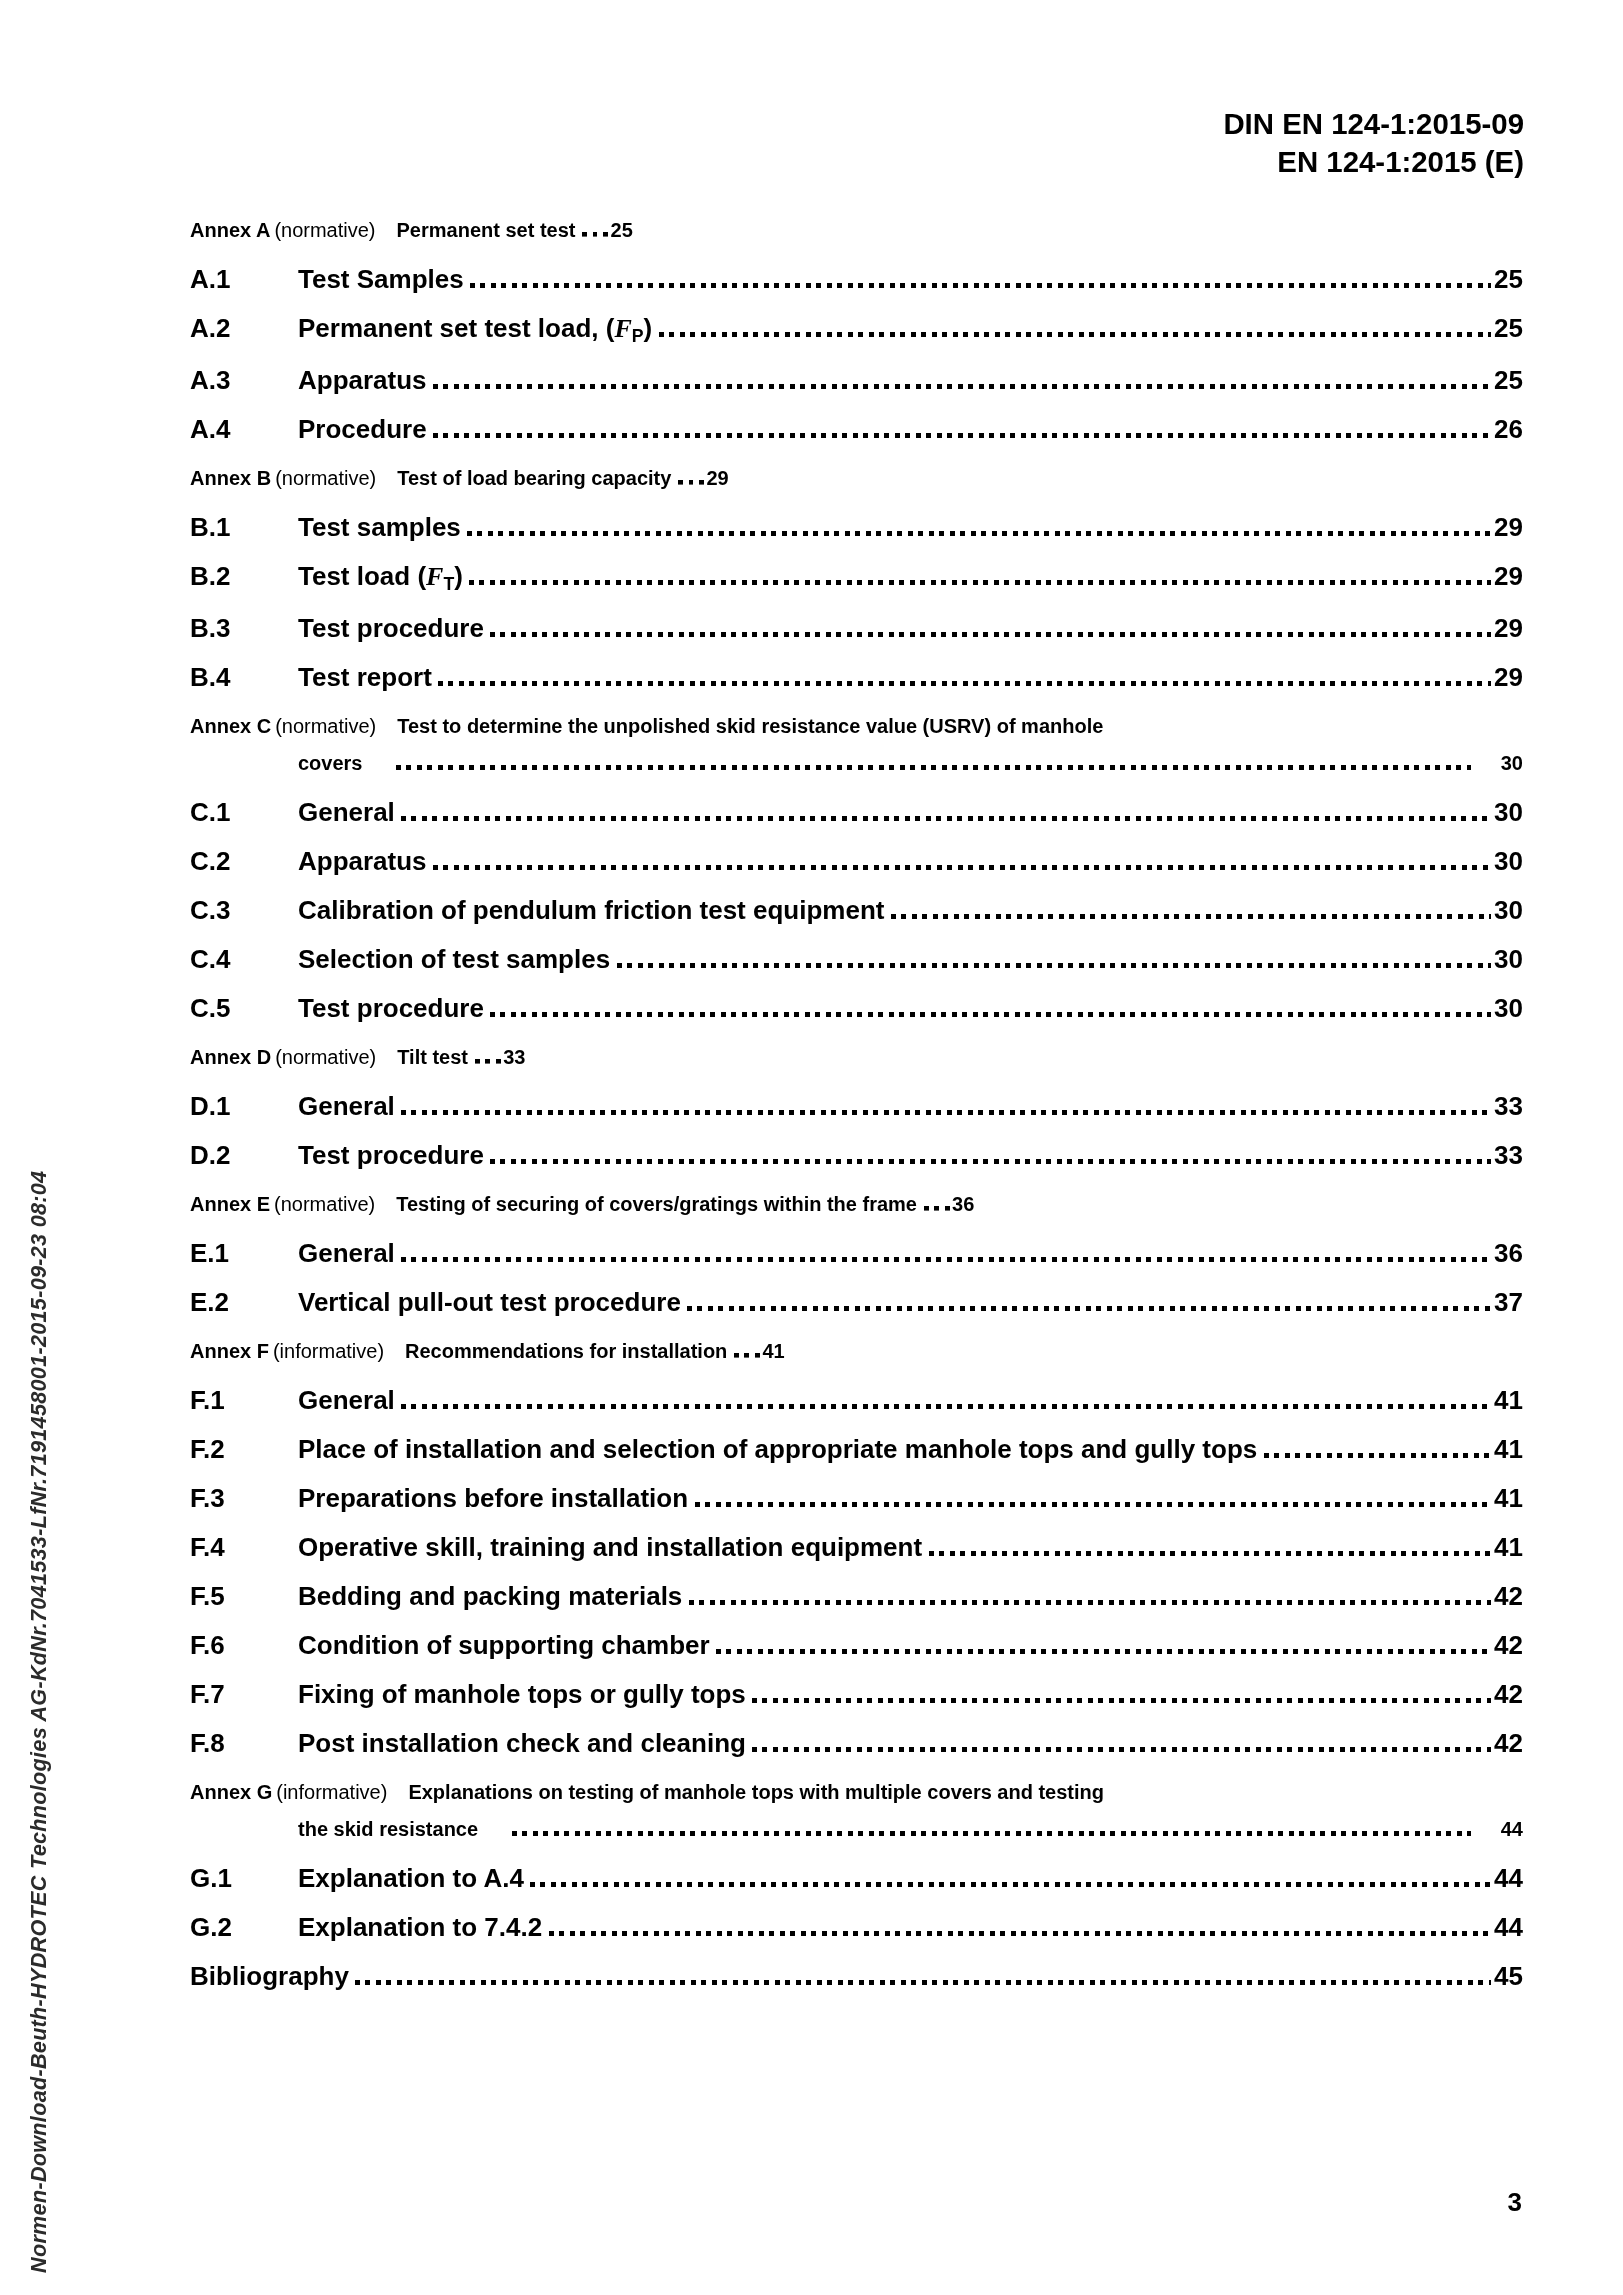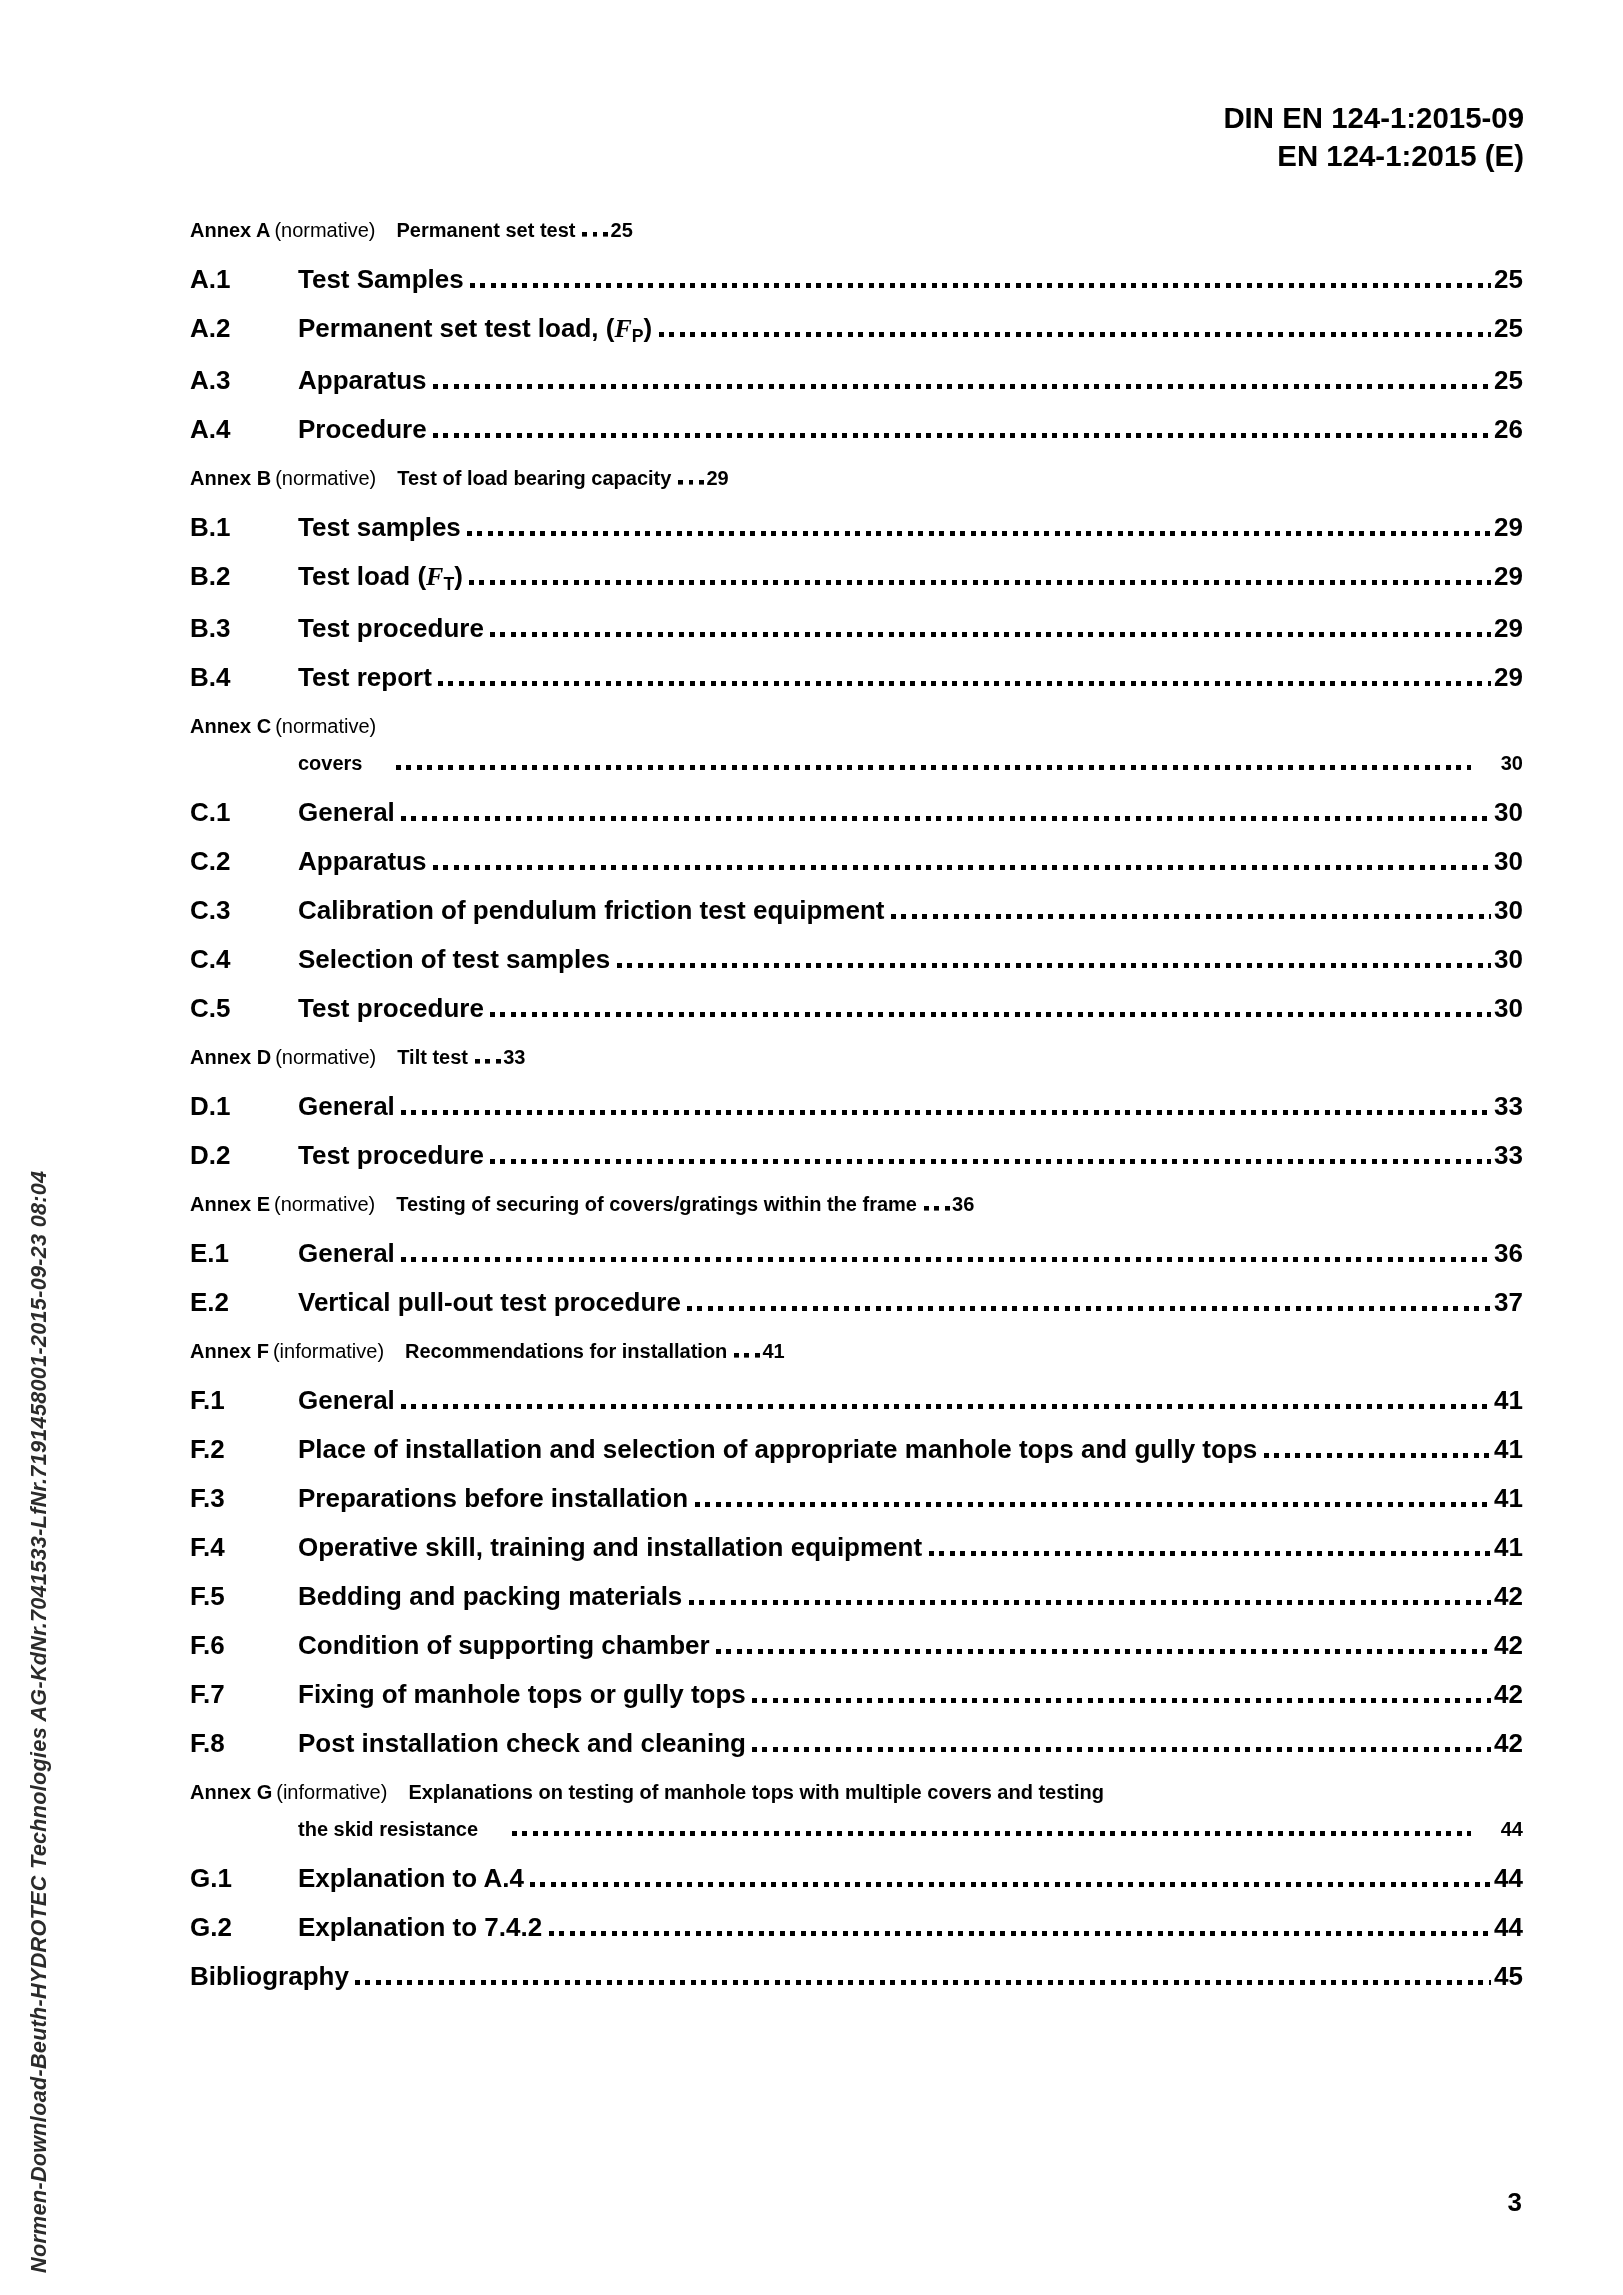--- a/index.html
+++ b/index.html
@@ -7,21 +7,21 @@
     position:relative;
     width:1623px; height:2295px;
     background:#ffffff;
     font-family:"Liberation Sans", sans-serif;
     color:#000;
     overflow:hidden;
   }
   
   .doc-header {
     position:absolute;
-    top:99px; right:99px;
+    top:105px; right:99px;
     text-align:right;
     font-weight:bold;
     font-size:29.4px;
     line-height:38px;
     white-space:nowrap;
   }
   
   .sidebar-note {
     position:absolute;
     left:26px; top:2273px;
@@ -167,20 +167,21 @@
       <div class="row sub">
         <span class="b col">B.4</span>
         <span class="b t">Test report</span>
         <span class="leader"></span>
         <span class="pg">29</span>
       </div>
       <div class="row annex2">
         <div class="line1">
           <span class="b">Annex C</span>
           <span class="q">(normative)</span>
+          <span class="b t">Test to determine the unpolished skid resistance value (USRV) of manhole</span>
         </div>
         <div class="line2">
           <span class="b t">covers</span>
           <span class="leader"></span>
           <span class="pg">30</span>
         </div>
       </div>
       <div class="row sub">
         <span class="b col">C.1</span>
         <span class="b t">General</span>

